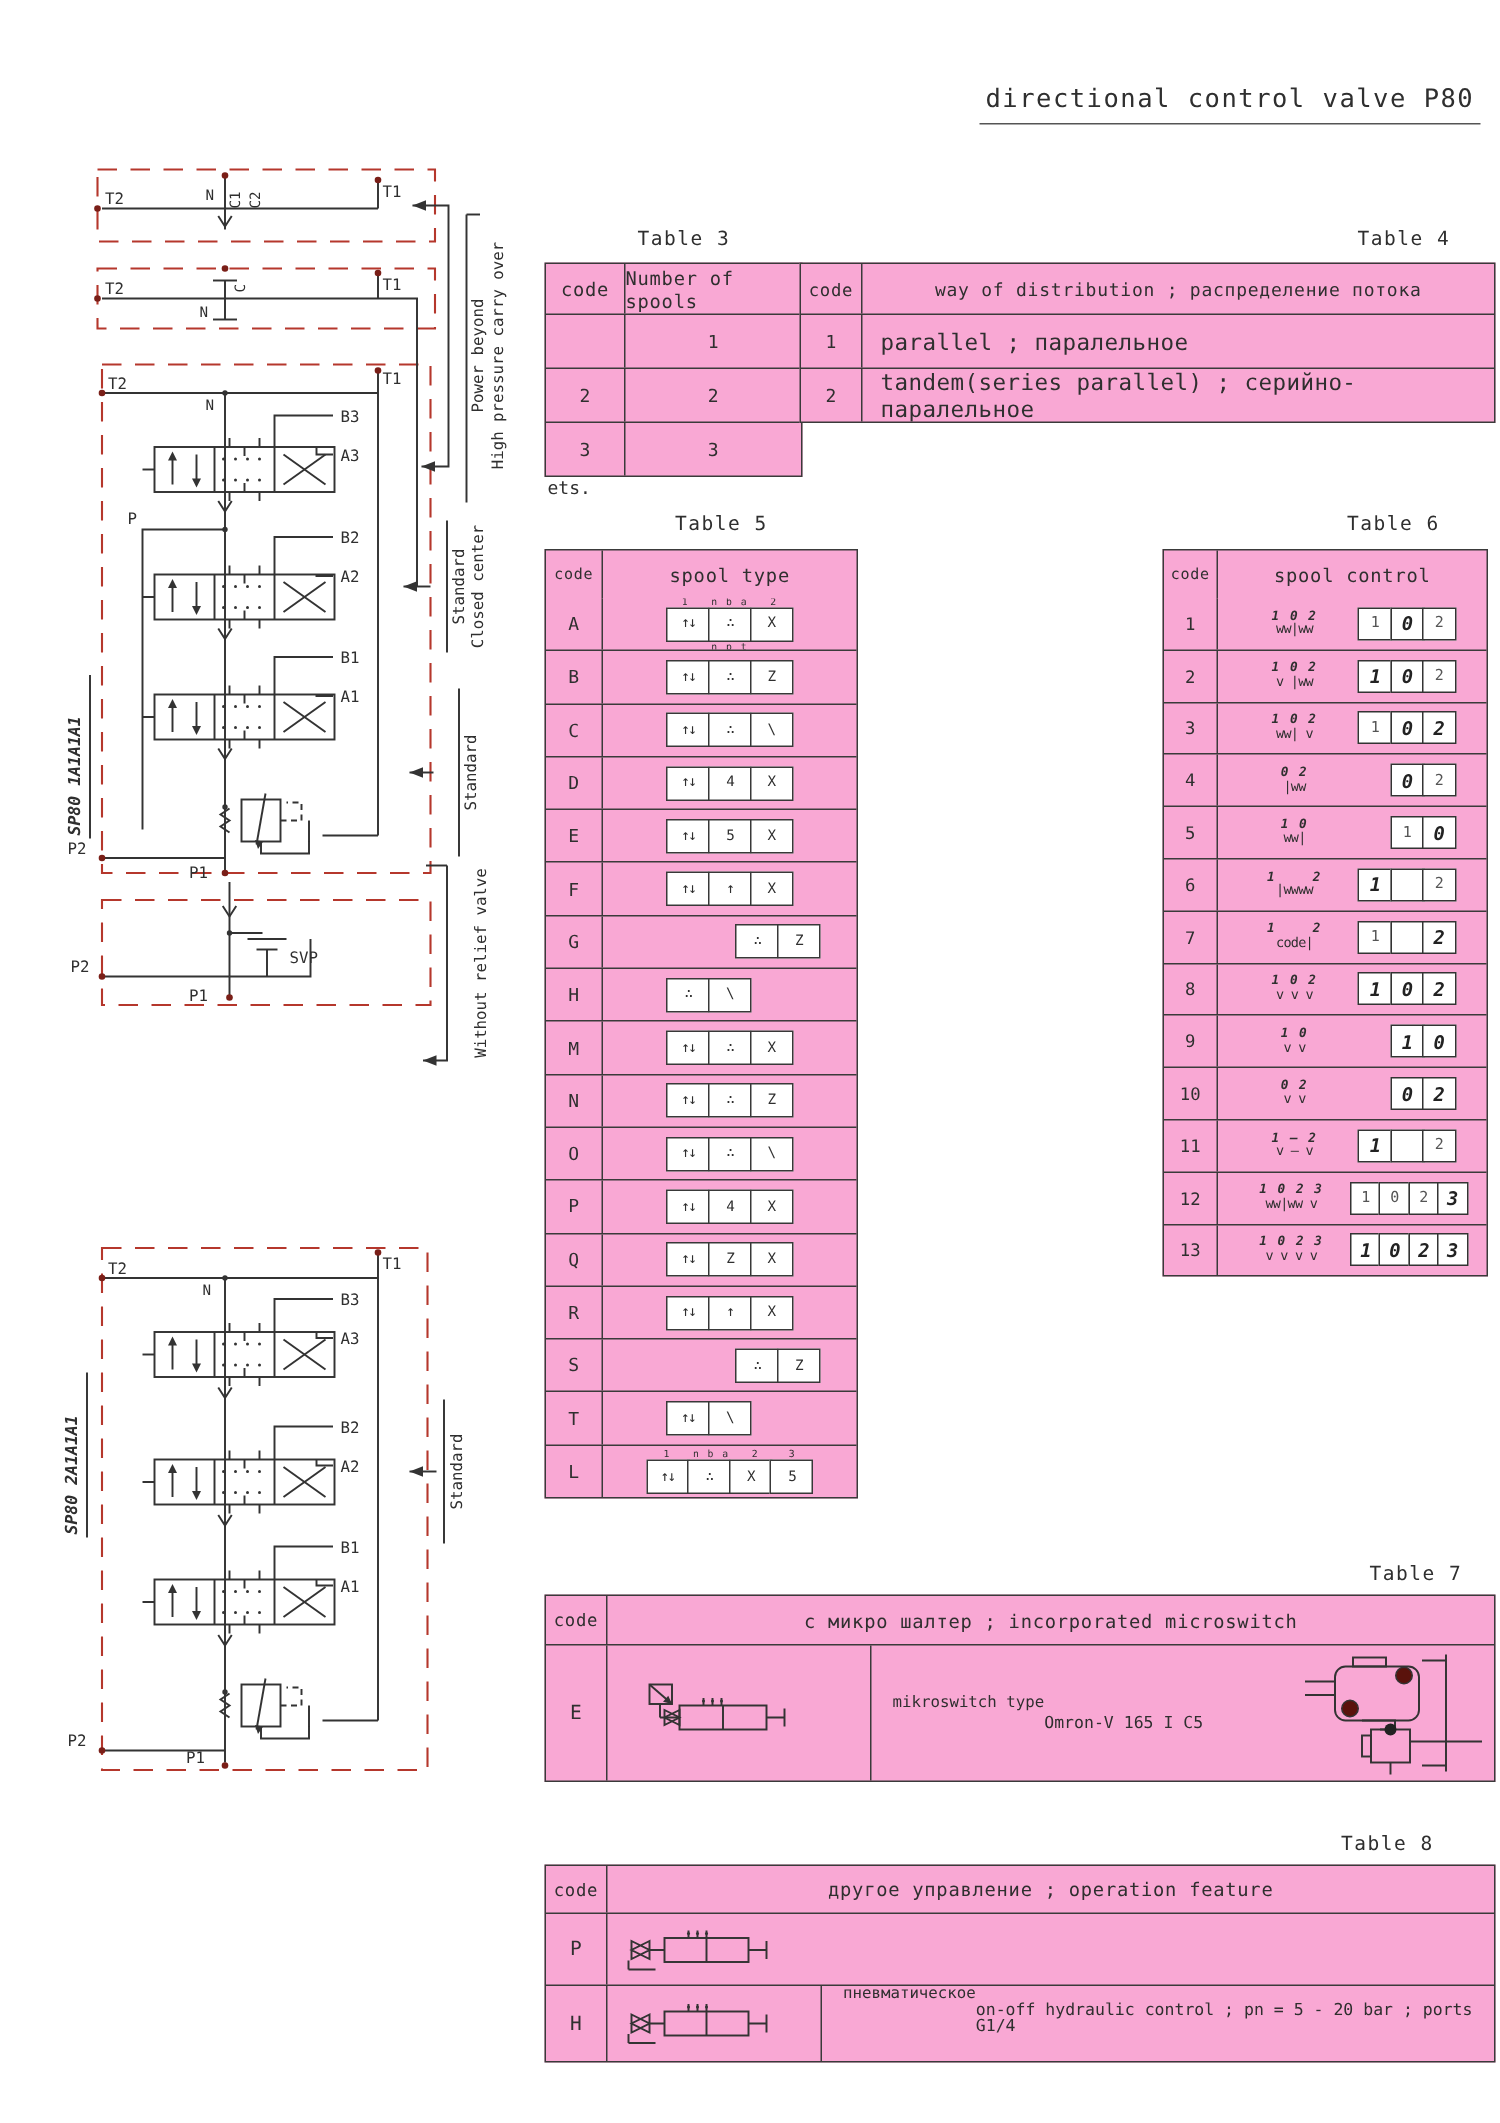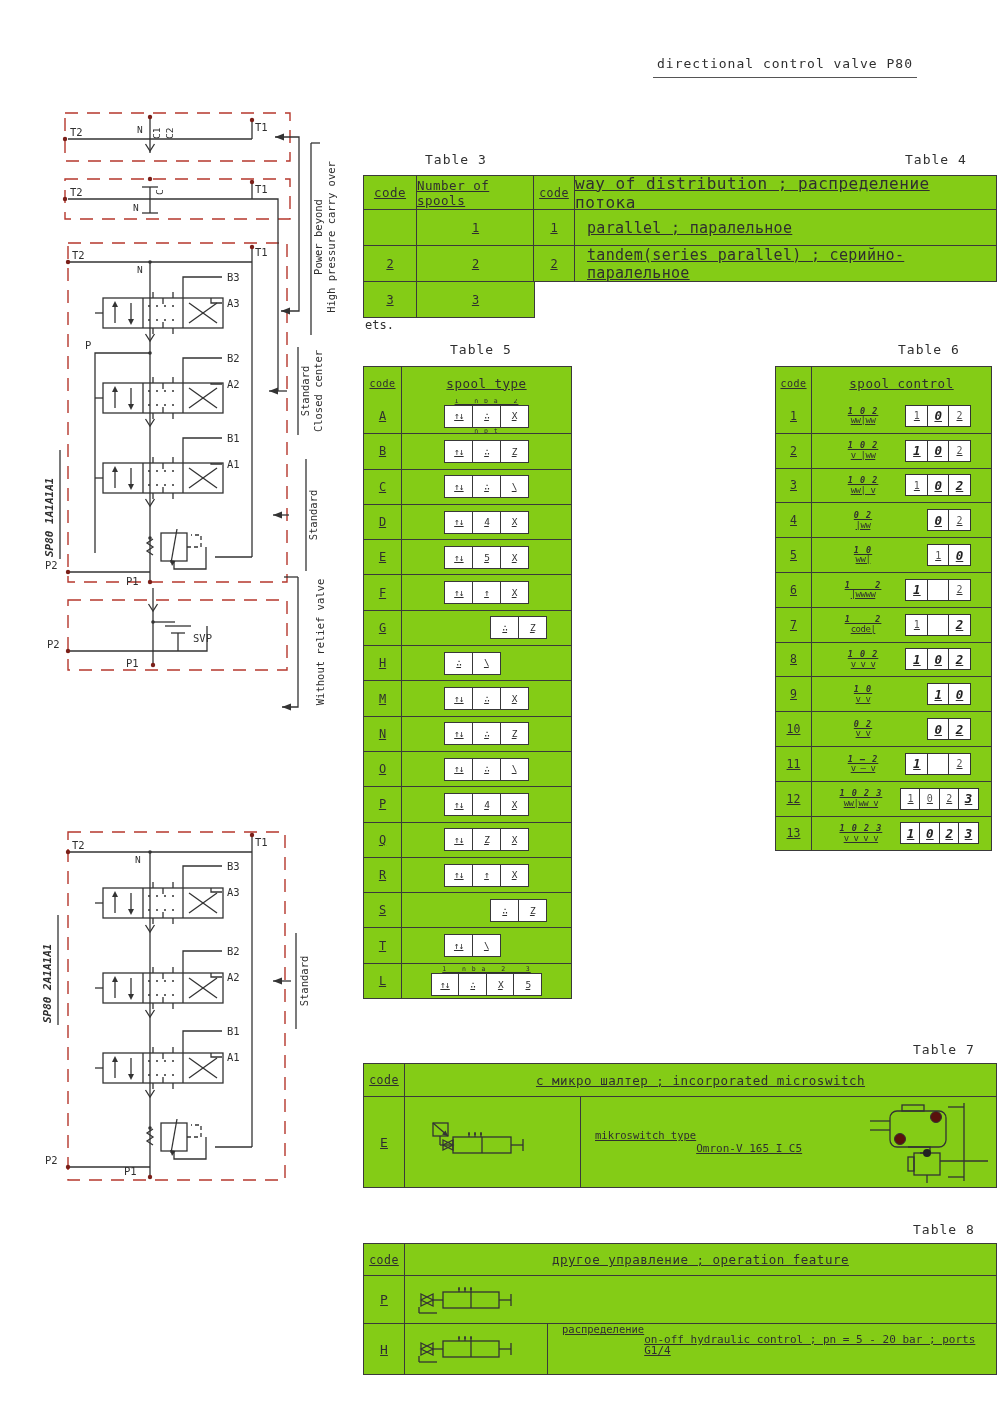--- a/index.html
+++ b/index.html
@@ -7,24 +7,24 @@
         font-family:"DejaVu Sans Mono",monospace;color:#2f2f2f;}
   svg{overflow:visible;}
   svg line,svg path,svg rect,svg polyline{stroke:#333;stroke-width:1.3;fill:none;}
   svg .rd{stroke:#b5372c;stroke-width:1.4;stroke-dasharray:13 9;fill:none;}
   svg .dot{fill:#7a1f18;stroke:none;}
   svg .jdot{fill:#333;stroke:none;}
   svg .fil{fill:#333;stroke:none;}
   svg text{font-family:"DejaVu Sans Mono",monospace;font-size:10.5px;fill:#2f2f2f;stroke:none;}
   svg text.sm{font-size:9.5px;}
   svg text.mdl{font-size:11px;font-weight:bold;font-style:italic;}
-  #title{position:absolute;left:653px;top:56px;font-size:13px;letter-spacing:1px;
+  #title{position:absolute;left:653px;top:56px;font-size:17px;letter-spacing:1px;
          border-bottom:1.5px solid #555;padding:0 4px 6px 4px;}
   .tt{position:absolute;font-size:13px;letter-spacing:1px;}
-  .grid{position:absolute;border:1.8px solid #3a3a3a;background:#84cc16;text-decoration:underline;}
+  .grid{position:absolute;border:1.8px solid #3a3a3a;background:#f9a8d4;}
   .row{display:flex;}
   .row + .row{border-top:1.6px solid #3a3a3a;}
   .cell{border-left:1.6px solid #3a3a3a;display:flex;align-items:center;justify-content:center;
         font-size:12px;overflow:hidden;}
   .cell:first-child{border-left:none;}
   .cc{font-size:12px;}
   .hc{font-size:12.5px;letter-spacing:0.5px;}
   .lft{justify-content:flex-start;padding-left:12px;}
   .t4d{font-size:15px;letter-spacing:0.3px;}
   
@@ -297,21 +297,21 @@
       <div class="cell" style="width:52px">3</div>
       <div class="cell" style="flex:1">3</div>
     </div>
   </div>
   <div class="note" style="left:365px;top:318px">ets.</div>
 
   <div class="tt" style="left:905px;top:152px">Table 4</div>
   <div class="grid" style="left:533px;top:175px;width:462px">
     <div class="row" style="height:33px">
       <div class="cell hc" style="width:40px;font-size:11.5px">code</div>
-      <div class="cell hc" style="flex:1;font-size:16px">way of distribution ;  распределение потока</div>
+      <div class="cell hc" style="flex:1;font-size:12px">way of distribution ;  распределение потока</div>
     </div>
     <div class="row" style="height:35px">
       <div class="cell" style="width:40px">1</div>
       <div class="cell lft t4d" style="flex:1">parallel ;  паралельное</div>
     </div>
     <div class="row" style="height:35px">
       <div class="cell" style="width:40px">2</div>
       <div class="cell lft t4d" style="flex:1">tandem(series parallel) ;  серийно-паралельное</div>
     </div>
   </div>
@@ -769,21 +769,21 @@
           <rect x="52" y="54" width="26" height="22" fill="#fff" stroke-width="1.6"></rect>
           <rect x="46" y="58" width="6" height="14" fill="#fff"></rect>
           <circle cx="65" cy="54" r="4" fill="#222" stroke="none"></circle>
           <line x1="78" y1="62" x2="126" y2="62" stroke="#b5372c" stroke-width="1"></line>
           <line x1="65" y1="76" x2="65" y2="84" stroke="#333"></line>
         </svg>
       </div>
     </div>
   </div>
 
-  <div class="tt" style="left:913px;top:1222px">Table 8</div>
+  <div class="tt" style="left:894px;top:1222px">Table 8</div>
   <div class="grid" style="left:363px;top:1243px;width:632px">
     <div class="row" style="height:31px">
       <div class="cell hc" style="width:40px;font-size:11.5px">code</div>
       <div class="cell hc" style="flex:1">другое управление ;  operation feature</div>
     </div>
     <div class="row" style="height:47px">
       <div class="cell" style="width:40px;font-size:13px">P</div>
       <div class="cell" style="width:142px">
         <svg width="118" height="34" viewBox="0 0 118 34">
           <path d="M4 11 L16 17 L4 23 z M16 11 L4 17 L16 23 z"></path>
@@ -817,19 +817,19 @@
           <circle class="jdot" cx="42" cy="6" r="1"></circle>
             <circle class="jdot" cx="48" cy="6" r="1"></circle>
             <circle class="jdot" cx="54" cy="6" r="1"></circle>
           <line x1="82" y1="17" x2="94" y2="17"></line>
             <line x1="94" y1="11" x2="94" y2="23"></line>
           <line x1="2" y1="24" x2="2" y2="30"></line>
             <line x1="2" y1="30" x2="20" y2="30"></line>
         </svg>
       </div>
       <div class="cell t78txt" style="flex:1;align-items:flex-start">
-        <div class="l1">распределение</div>
+        <div class="l1">пневматическое</div>
         <div class="l2" style="margin-top:10px">on-off hydraulic control ; pn = 5 - 20 bar ;  ports G1/4</div>
       </div>
     </div>
   </div>
 
 </div>
 
 </body></html>

